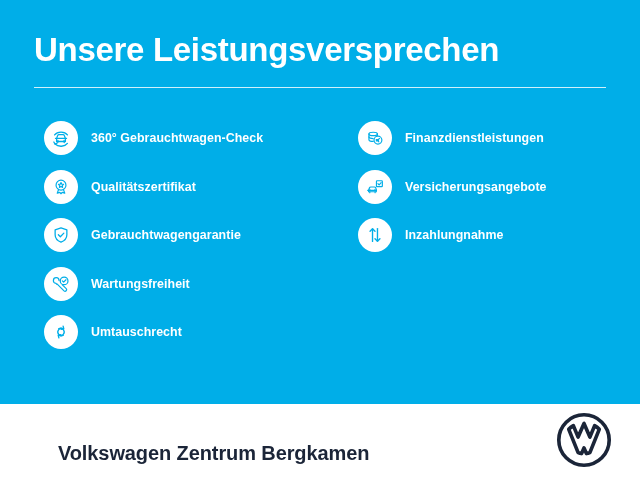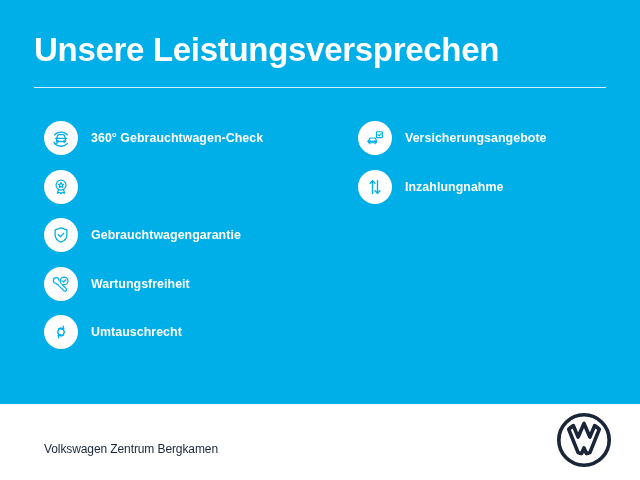--- a/index.html
+++ b/index.html
@@ -75,23 +75,23 @@
   }
   
   .footer{
     position:absolute;
     left:0;top:404px;
     width:640px;height:76px;
     background:#ffffff;
   }
   .footer-name{
     position:absolute;
-    left:44px;top:38px;
-    font-size:12px;
-    font-weight:normal;
+    left:58px;top:38px;
+    font-size:20px;
+    font-weight:bold;
     color:#1B2538;
     white-space:nowrap;
     letter-spacing:-0.1px;
   }
   .vw-logo{
     position:absolute;
     left:556px;top:412px;
     width:56px;height:56px;
   }
 </style>
@@ -126,20 +126,21 @@
 
         <div class="row">
           <span class="badge">
             <svg width="22" height="22" viewBox="0 0 24 24" fill="none" stroke="#00AEE8" stroke-width="1.3" stroke-linecap="round" stroke-linejoin="round">
               <circle cx="12" cy="10" r="5.4"></circle>
               <path d="M12 7.2l0.85 1.72 1.9.28-1.37 1.34.32 1.9L12 11.54l-1.7.9.32-1.9-1.37-1.34 1.9-.28z"></path>
               <path d="M9.4 14.6l-1.5 4.2 2.7-1 1.4 1.3"></path>
               <path d="M14.6 14.6l1.5 4.2-2.7-1-1.4 1.3"></path>
             </svg>
           </span>
+          <span class="row-label">Qualitätszertifikat</span>
         </div>
 
         <div class="row">
           <span class="badge">
             <svg width="22" height="22" viewBox="0 0 24 24" fill="none" stroke="#00AEE8" stroke-width="1.4" stroke-linecap="round" stroke-linejoin="round">
               <path d="M12 4.2l6.4 2.3v5.1c0 3.8-2.6 6.6-6.4 8.2-3.8-1.6-6.4-4.4-6.4-8.2V6.5z"></path>
               <path d="M9.1 11.7l2.2 2.2 3.8-3.9"></path>
             </svg>
           </span>
           <span class="row-label">Gebrauchtwagengarantie</span>
@@ -166,20 +167,34 @@
               <path d="M9.7 18.4l-.8-3 3-.4"></path>
             </svg>
           </span>
           <span class="row-label">Umtauschrecht</span>
         </div>
 
       </div>
 
       <div class="col col-right">
 
+        <div class="row">
+          <span class="badge">
+            <svg width="22" height="22" viewBox="0 0 24 24" fill="none" stroke="#00AEE8" stroke-width="1.3" stroke-linecap="round" stroke-linejoin="round">
+              <ellipse cx="10" cy="7.6" rx="4.6" ry="1.9"></ellipse>
+              <path d="M5.4 7.6v3.1c0 1 2.1 1.9 4.6 1.9"></path>
+              <path d="M5.4 10.7v3.1c0 1 2.1 1.9 4.6 1.9"></path>
+              <path d="M14.6 7.6v1.6"></path>
+              <circle cx="15.2" cy="14.3" r="4.3"></circle>
+              <path d="M16.9 12.5a2.2 2.2 0 0 0-.7 3.7"></path>
+              <path d="M13.3 13.7h2.6M13.3 15.1h2.4"></path>
+            </svg>
+          </span>
+          <span class="row-label">Finanzdienstleistungen</span>
+        </div>
 
         <div class="row">
           <span class="badge">
             <svg width="22" height="22" viewBox="0 0 24 24" fill="none" stroke="#00AEE8" stroke-width="1.3" stroke-linecap="round" stroke-linejoin="round">
               <path d="M4 15.6h9.6"></path>
               <path d="M5 15.6l1-2.7a1.4 1.4 0 0 1 1.3-.9h4.2a1.4 1.4 0 0 1 1.3.9l.6 1.7v2.6H5z"></path>
               <path d="M6.3 17.2v1M12.1 17.2v1"></path>
               <path d="M6.4 14.5h.1M11.9 14.5h.1"></path>
               <rect x="13.6" y="5.2" width="6.4" height="6.4" rx="0.7"></rect>
               <path d="M15.2 8.3l1.3 1.3 2.2-2.4"></path>

